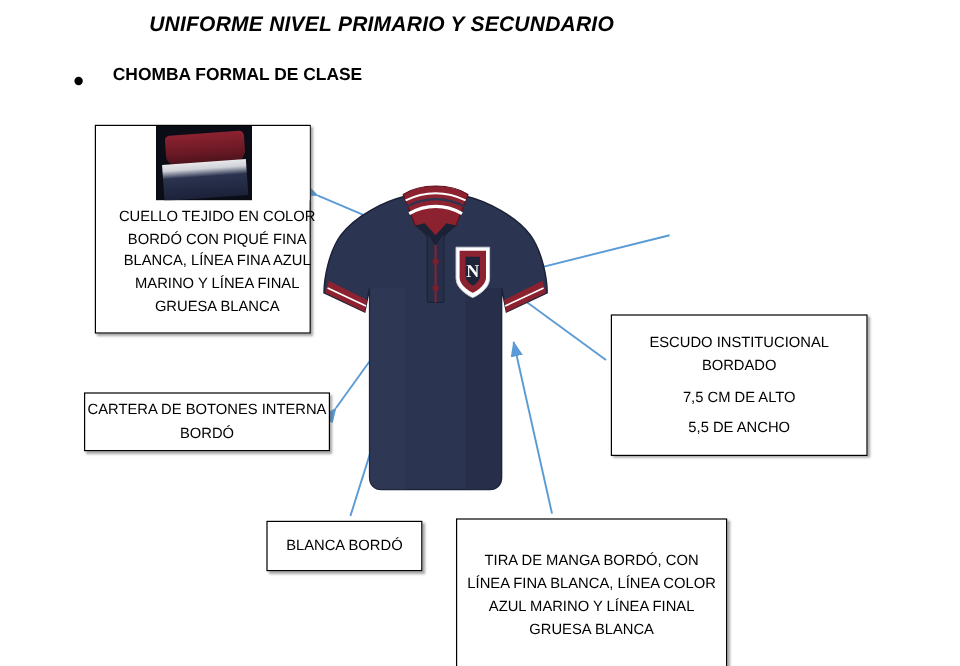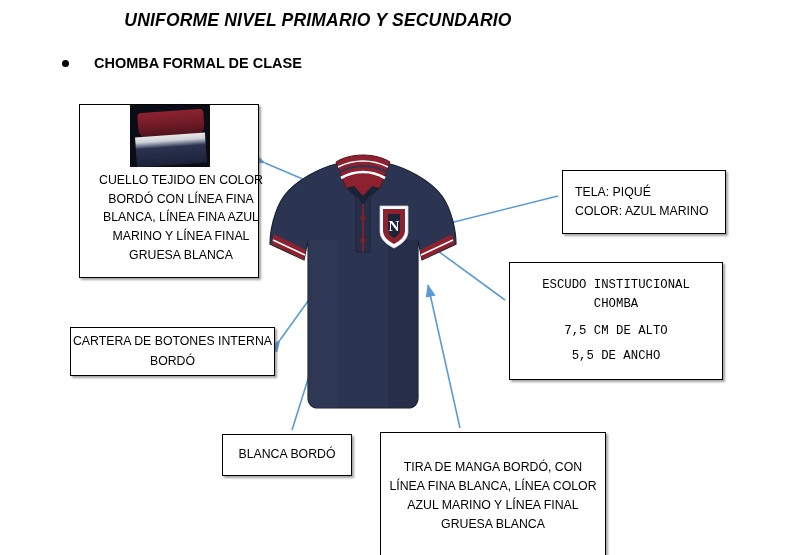--- a/index.html
+++ b/index.html
@@ -31,21 +31,21 @@
     font-style: italic;
     font-size: 17.5px;
     letter-spacing: 0.2px;
   }
 
   .bullet-row {
     position: absolute;
     top: 55px;
     left: 62px;
     display: flex;
-    align-items: center;
+    align-items: flex-end;
   }
   .bullet-dot {
     width: 7px;
     height: 7px;
     border-radius: 50%;
     background: #000;
     margin-right: 25px;
   }
   .bullet-label {
     font-weight: bold;
@@ -142,21 +142,20 @@
     padding-left: 12px;
     text-align: left;
   }
   #box-tela .line { text-align: left; }
 
   #box-escudo {
     left: 509px;
     top: 262px;
     width: 214px;
     height: 118px;
-    font-family: Liberation Mono, monospace;
   }
 
   #box-botones {
     left: 222px;
     top: 434px;
     width: 130px;
     height: 42px;
   }
 
   #box-tira {
@@ -248,40 +247,36 @@
       <text x="126" y="83" font-family="Liberation Serif, serif" font-size="15" font-weight="bold" fill="#ffffff" text-anchor="middle">N</text>
     </g>
   </svg>
 
   <div class="box" id="box-collar">
     <div class="collar-photo">
       <div class="img"></div>
     </div>
     <div class="collar-text">
       <span class="line">CUELLO TEJIDO EN COLOR</span>
-      <span class="line">BORDÓ CON LÍNEA FINA</span>
+      <span class="line">BORDÓ CON PIQUÉ FINA</span>
       <span class="line">BLANCA, LÍNEA FINA AZUL</span>
       <span class="line">MARINO Y LÍNEA FINAL</span>
       <span class="line">GRUESA BLANCA</span>
     </div>
   </div>
 
   <div class="box" id="box-cartera">
     <span class="line">CARTERA DE BOTONES INTERNA</span>
     <span class="line">BORDÓ</span>
   </div>
 
-  <div class="box" id="box-tela">
-    <span class="line">TELA: PIQUÉ</span>
-    <span class="line">COLOR: AZUL MARINO</span>
-  </div>
 
   <div class="box" id="box-escudo">
     <span class="line">ESCUDO INSTITUCIONAL</span>
-    <span class="line">CHOMBA</span>
+    <span class="line">BORDADO</span>
     <span class="line" style="margin-top:8px">7,5 CM DE ALTO</span>
     <span class="line" style="margin-top:6px">5,5 DE ANCHO</span>
   </div>
 
   <div class="box" id="box-botones">
     <span class="line">BLANCA BORDÓ</span>
   </div>
 
   <div class="box" id="box-tira">
     <span class="line">TIRA DE MANGA BORDÓ, CON</span>

